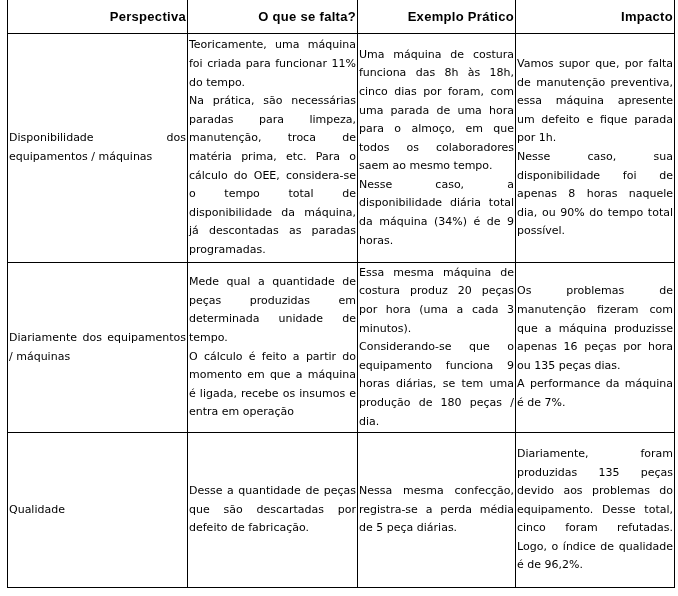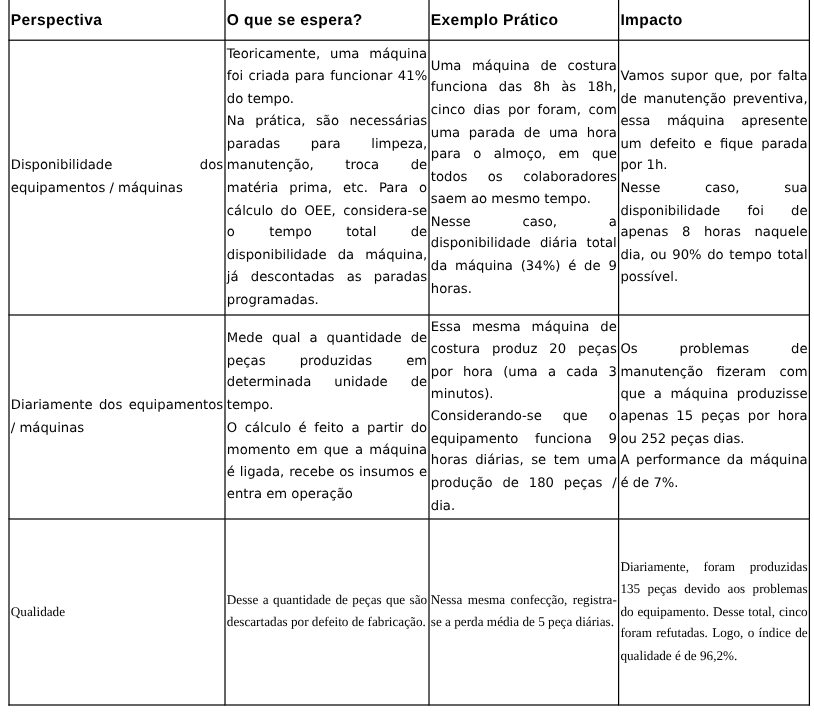--- a/index.html
+++ b/index.html
@@ -21,59 +21,59 @@
     th, td {
       border: 1px solid #000;
       padding: 0 1px;
       vertical-align: middle;
     }
     th {
       height: 34px;
       font-family: "Liberation Sans", sans-serif;
       font-weight: bold;
       font-size: 13px;
-      text-align: left;
+      text-align: right;
       letter-spacing: 0.3px;
       border-top: none;
     }
     td {
       font-size: 11px;
       line-height: 18.6px;
       text-align: justify;
       text-align-last: left;
     }
     td.persp { text-align: justify; text-align-last: left; }
     tr.r1 td { height: 228px; }
     tr.r2 td { height: 169px; }
-    tr.r3 td { height: 154px; font-family: Liberation Serif, serif; }
+    tr.r3 td { height: 154px; }
     .p { display: block; }
   </style>
 </head>
 <body>
 
 <table>
   <colgroup>
       <col class="c1">
       <col class="c2">
       <col class="c3">
       <col class="c4">
     </colgroup>
   <thead>
     <tr>
       <th>Perspectiva</th>
-      <th>O que se espera?</th>
+      <th>O que se falta?</th>
       <th>Exemplo Prático</th>
       <th>Impacto</th>
     </tr>
   </thead>
   <tbody>
     <tr class="r1">
       <td class="persp">Disponibilidade dos equipamentos / máquinas</td>
       <td>
-        <span class="p">Teoricamente, uma máquina foi criada para funcionar 41% do tempo.</span>
+        <span class="p">Teoricamente, uma máquina foi criada para funcionar 11% do tempo.</span>
         <span class="p">Na prática, são necessárias paradas para limpeza, manutenção, troca de matéria prima, etc. Para o cálculo do OEE, considera-se o tempo total de disponibilidade da máquina, já descontadas as paradas programadas.</span>
       </td>
       <td>
         <span class="p">Uma máquina de costura funciona das 8h às 18h, cinco dias por foram, com uma parada de uma hora para o almoço, em que todos os colaboradores saem ao mesmo tempo.</span>
         <span class="p">Nesse caso, a disponibilidade diária total da máquina (34%) é de 9 horas.</span>
       </td>
       <td>
         <span class="p">Vamos supor que, por falta de manutenção preventiva, essa máquina apresente um defeito e fique parada por 1h.</span>
         <span class="p">Nesse caso, sua disponibilidade foi de apenas 8 horas naquele dia, ou 90% do tempo total possível.</span>
       </td>
@@ -82,21 +82,21 @@
       <td class="persp">Diariamente dos equipamentos / máquinas</td>
       <td>
         <span class="p">Mede qual a quantidade de peças produzidas em determinada unidade de tempo.</span>
         <span class="p">O cálculo é feito a partir do momento em que a máquina é ligada, recebe os insumos e entra em operação</span>
       </td>
       <td>
         <span class="p">Essa mesma máquina de costura produz 20 peças por hora (uma a cada 3 minutos).</span>
         <span class="p">Considerando-se que o equipamento funciona 9 horas diárias, se tem uma produção de 180 peças / dia.</span>
       </td>
       <td>
-        <span class="p">Os problemas de manutenção fizeram com que a máquina produzisse apenas 15 peças por hora ou 252 peças dias.</span>
+        <span class="p">Os problemas de manutenção fizeram com que a máquina produzisse apenas 16 peças por hora ou 135 peças dias.</span>
         <span class="p">A performance da máquina é de 7%.</span>
       </td>
     </tr>
     <tr class="r3">
       <td class="persp">Qualidade</td>
       <td>
         <span class="p">Desse a quantidade de peças que são descartadas por defeito de fabricação.</span>
       </td>
       <td>
         <span class="p">Nessa mesma confecção, registra-se a perda média de 5 peça diárias.</span>

